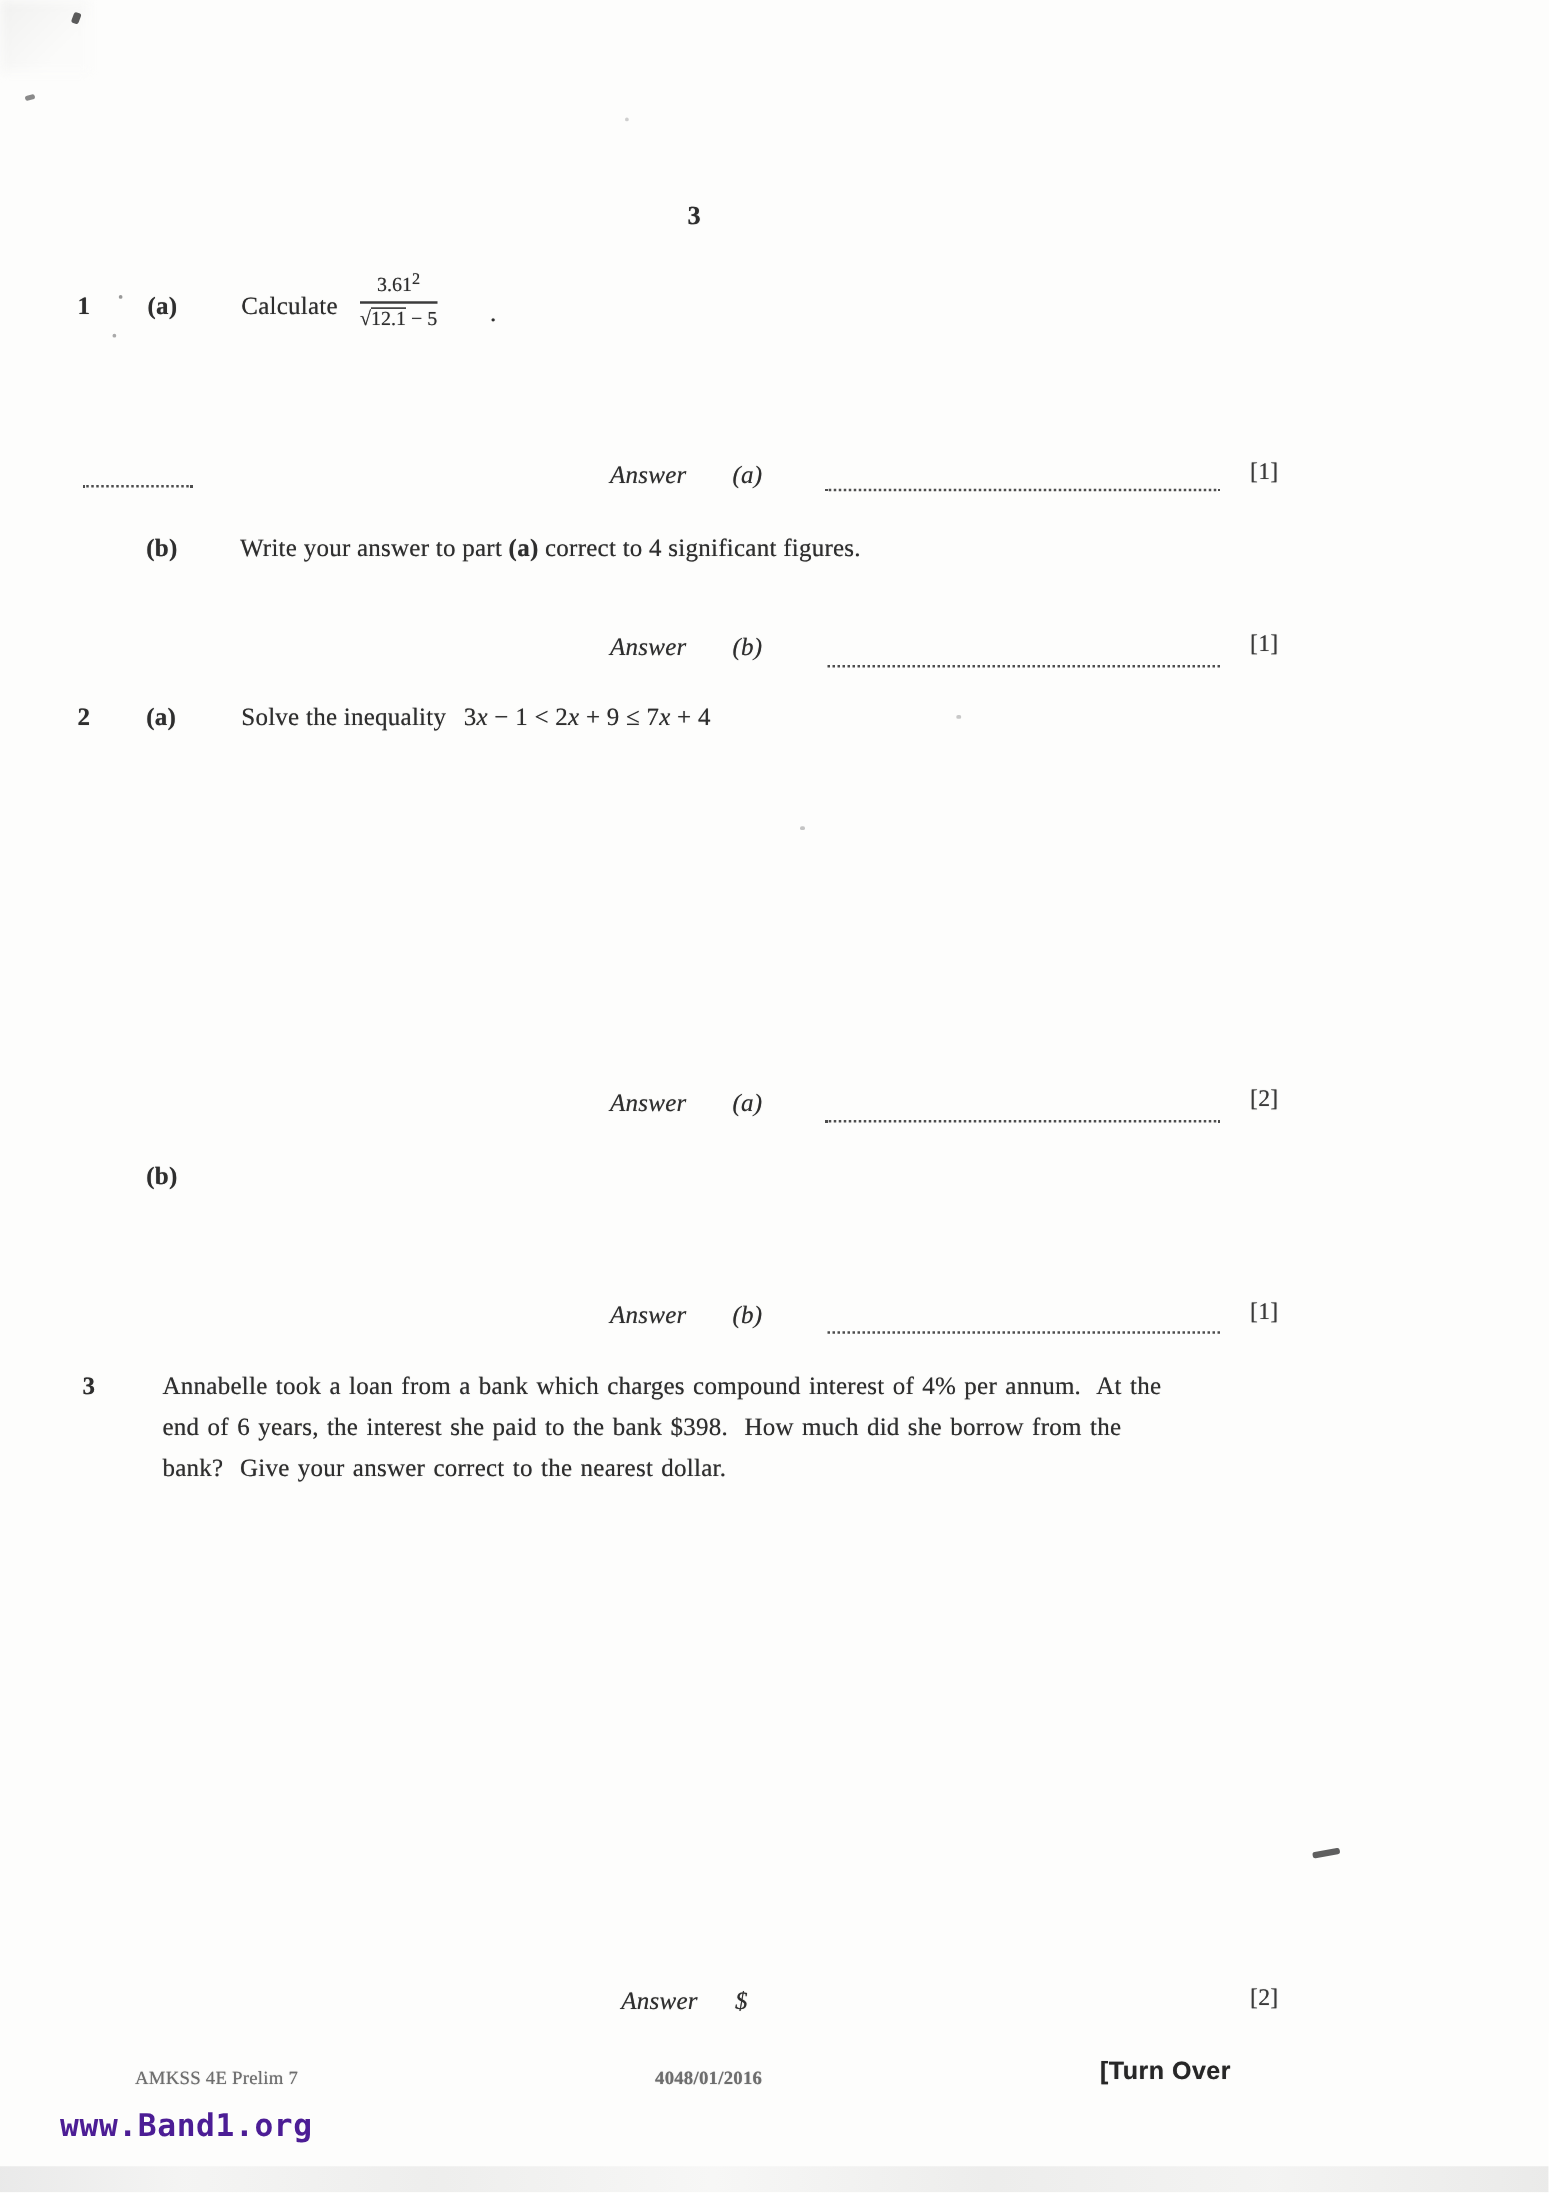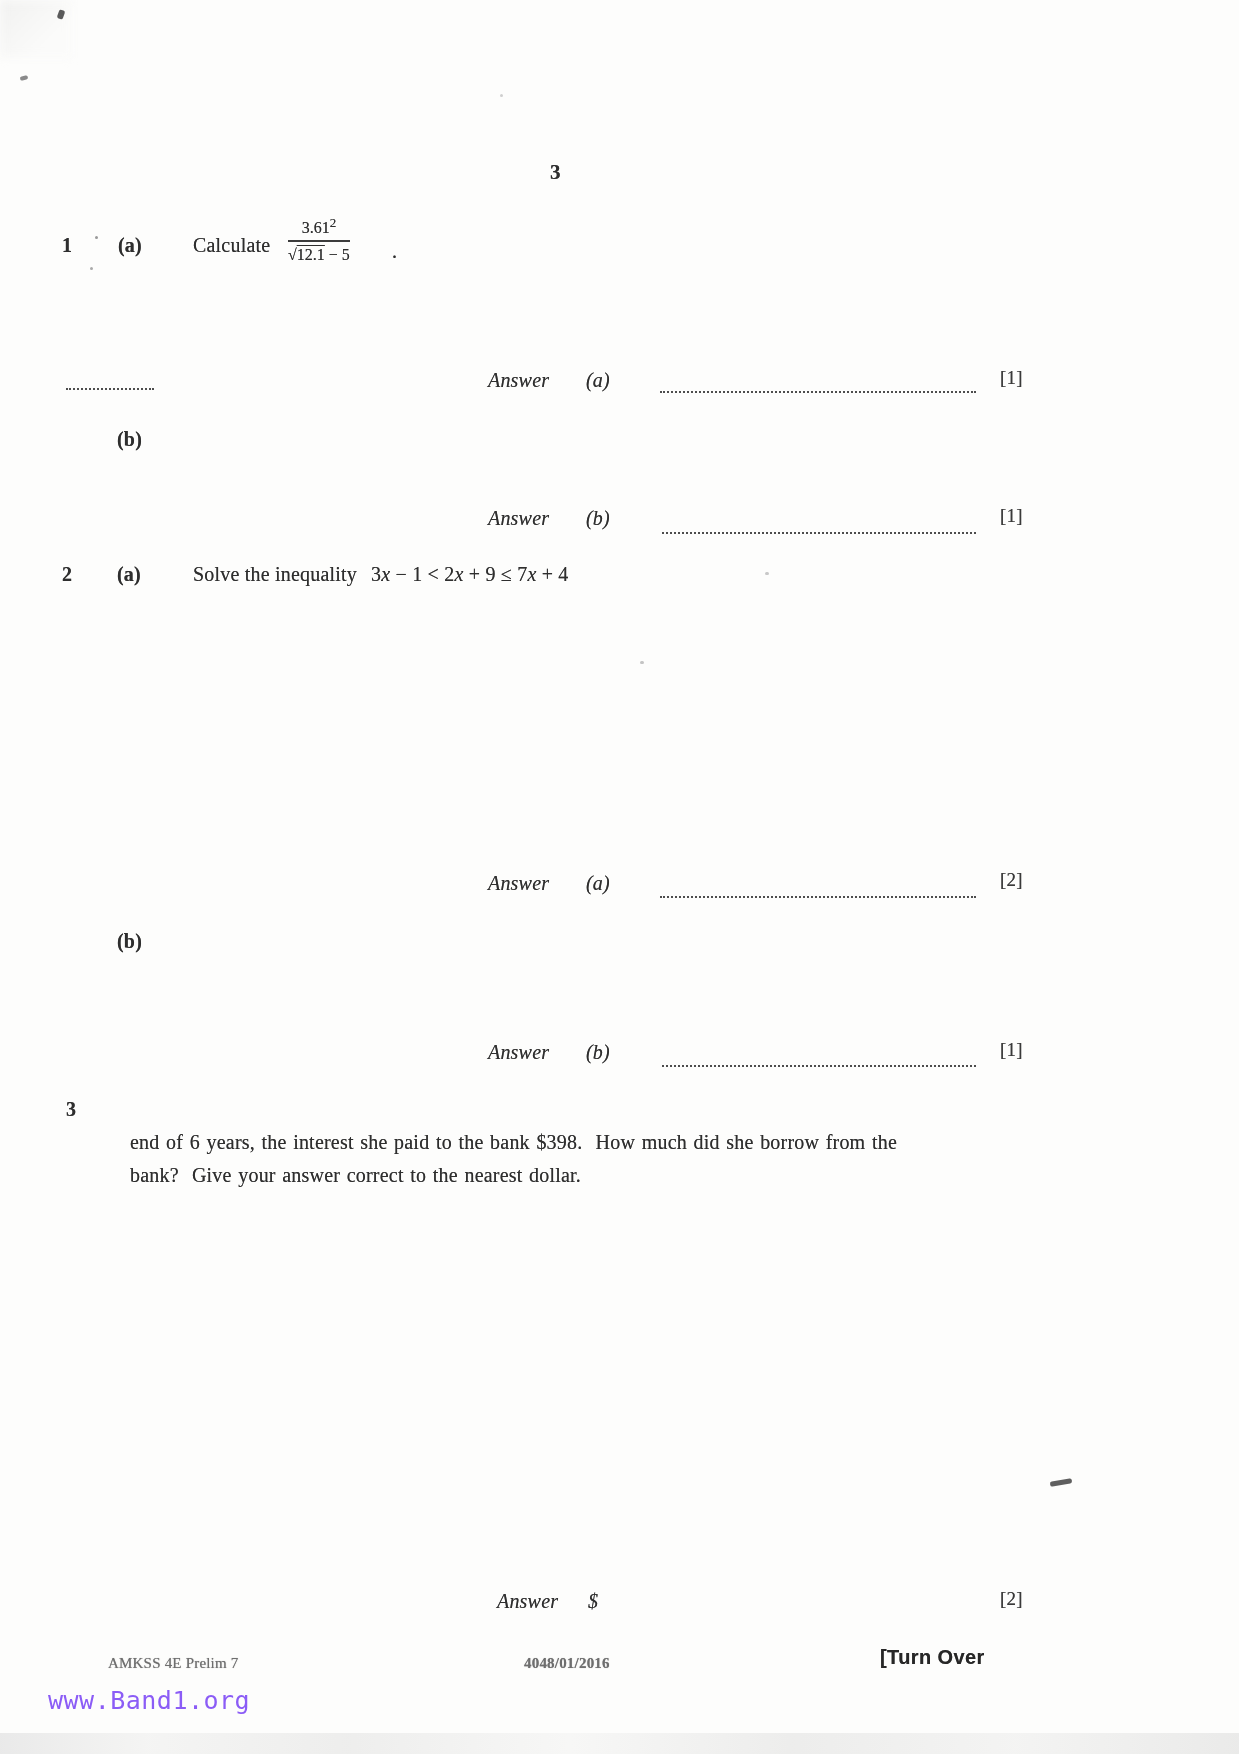--- a/index.html
+++ b/index.html
@@ -19,21 +19,21 @@
   .pageno{position:absolute;font-weight:bold;font-size:21px;}
   
   .frac{position:absolute;display:inline-block;text-align:center;}
   .frac .num{display:block;padding:0 10px 3px 10px;border-bottom:2px solid #3c3c3c;}
   .frac .den{display:block;padding-top:4px;}
   .frac sup{font-size:13px;vertical-align:6px;letter-spacing:0;}
   .radicand{text-decoration:overline;}
   .expr{margin-left:14px;}
   .expr i{font-family:"Liberation Serif",serif;}
   
-  .watermark{position:absolute;font-family:"DejaVu Sans Mono",monospace;font-size:25px;color:#8b5cf6;text-shadow:none;letter-spacing:.5px;}
+  .watermark{position:absolute;font-family:"DejaVu Sans Mono",monospace;font-size:25px;color:#4c1d95;text-shadow:none;letter-spacing:.5px;font-weight:bold;}
   .turnover{position:absolute;font-family:"Liberation Sans",sans-serif;font-weight:bold;font-size:20px;color:#272727;letter-spacing:.4px;}
   
   .speck{position:absolute;border-radius:2px;}
   .corner-patch{position:absolute;left:0;top:0;width:72px;height:58px;background:linear-gradient(135deg,#f1f1f0,#fbfbfa 70%);filter:blur(4px);}
   .bottom-strip{
     position:absolute;left:0;bottom:0;width:100%;height:21px;
     background:linear-gradient(90deg,#e6e6e6,#f3f3f2 12%,#ebebea 28%,#f6f6f5 46%,#eaeae9 64%,#f2f2f1 82%,#e7e7e6);
     opacity:.85;
   }
 </style>
@@ -65,20 +65,21 @@
   <span class="abs" style="left:392px;top:240px;">.</span>
 
   <div class="dots" style="left:66px;top:384px;width:88px;"></div>
 
   <span class="abs i" style="left:488px;top:369px;">Answer</span>
   <span class="abs i" style="left:586px;top:369px;">(a)</span>
   <div class="dots" style="left:660px;top:387px;width:316px;"></div>
   <span class="abs marks" style="left:1000px;top:367px;">[1]</span>
 
   <span class="abs b" style="left:117px;top:428px;">(b)</span>
+  <div class="abs" style="left:192px;top:428px;"><span>Write your answer to part </span><span class="b">(a)</span><span> correct to 4 significant figures.</span></div>
 
   <span class="abs i" style="left:488px;top:507px;">Answer</span>
   <span class="abs i" style="left:586px;top:507px;">(b)</span>
   <div class="dots" style="left:662px;top:528px;width:314px;"></div>
   <span class="abs marks" style="left:1000px;top:505px;">[1]</span>
 
   <span class="abs b" style="left:62px;top:563px;">2</span>
   <span class="abs b" style="left:117px;top:563px;">(a)</span>
   <div class="abs" style="left:193px;top:563px;"><span>Solve the inequality</span><span class="expr"><span>3</span><i>x</i><span> − 1 &lt; 2</span><i>x</i><span> + 9 ≤ 7</span><i>x</i><span> + 4</span></span></div>
 
@@ -88,20 +89,21 @@
   <span class="abs marks" style="left:1000px;top:869px;">[2]</span>
 
   <span class="abs b" style="left:117px;top:930px;">(b)</span>
 
   <span class="abs i" style="left:488px;top:1041px;">Answer</span>
   <span class="abs i" style="left:586px;top:1041px;">(b)</span>
   <div class="dots" style="left:662px;top:1061px;width:314px;"></div>
   <span class="abs marks" style="left:1000px;top:1039px;">[1]</span>
 
   <span class="abs b" style="left:66px;top:1098px;">3</span>
+  <div class="abs" style="left:130px;top:1098px;word-spacing:1.4px;">Annabelle took a loan from a bank which charges compound interest of 4% per annum.&nbsp; At the</div>
   <div class="abs" style="left:130px;top:1131px;word-spacing:1.4px;">end of 6 years, the interest she paid to the bank $398.&nbsp; How much did she borrow from the</div>
   <div class="abs" style="left:130px;top:1164px;word-spacing:1.4px;">bank?&nbsp; Give your answer correct to the nearest dollar.</div>
 
   <span class="abs i" style="left:497px;top:1590px;">Answer</span>
   <span class="abs i" style="left:588px;top:1590px;">$</span>
   <span class="abs marks" style="left:1000px;top:1588px;">[2]</span>
 
   <div class="abs small" style="left:108px;top:1655px;">AMKSS 4E Prelim 7</div>
   <div class="abs small" style="left:524px;top:1655px;font-weight:bold;">4048/01/2016</div>
   <div class="turnover" style="left:880px;top:1646px;">[Turn Over</div>

